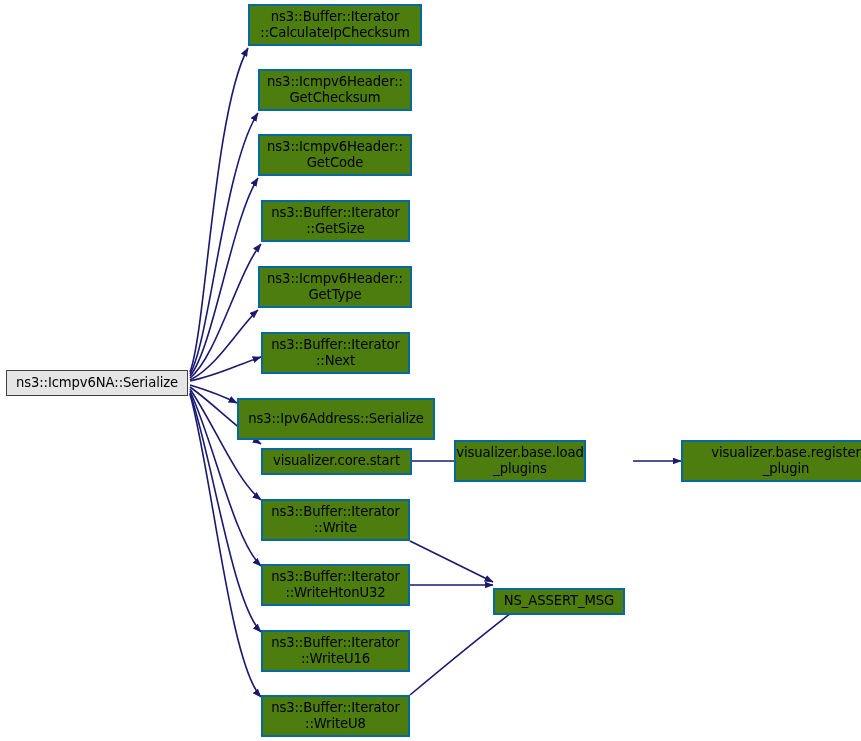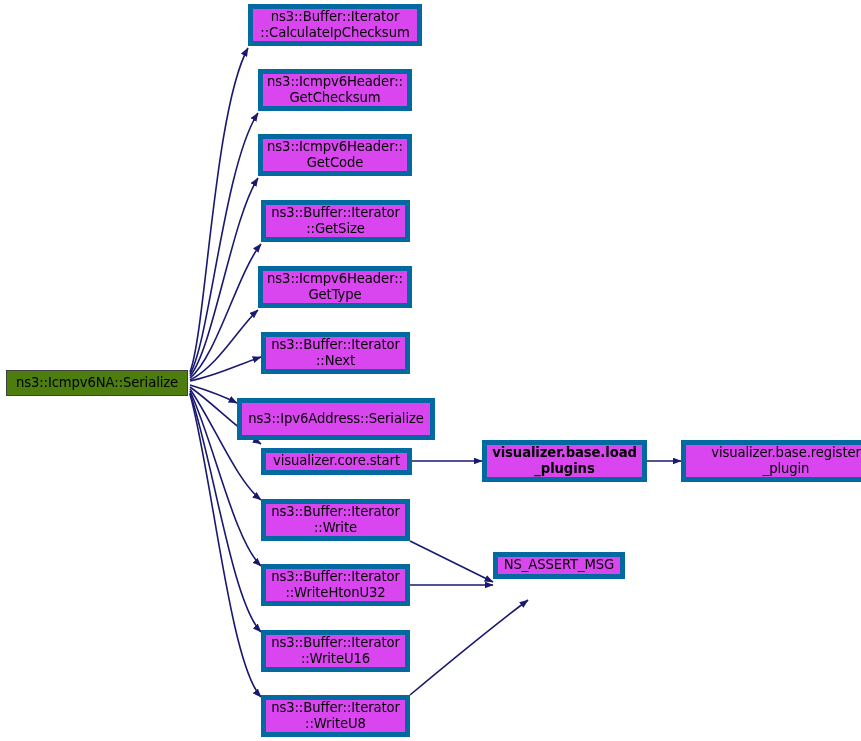--- a/index.html
+++ b/index.html
@@ -23,31 +23,31 @@
     height: 741px;
     pointer-events: none;
   }
   .node {
     position: absolute;
     box-sizing: border-box;
     display: flex;
     align-items: center;
     justify-content: center;
     text-align: center;
-    border: 5px solid #0369a1;
-    background: #d946ef;
+    border: 2px solid #0369a1;
+    background: #4d7c0f;
     color: #000000;
     font-size: 13.2px;
     line-height: 16.5px;
     letter-spacing: -0.1px;
     white-space: pre-line;
     z-index: 2;
   }
   .node.highlight {
-    background: #4d7c0f;
+    background: #e5e5e5;
     border: 1px solid #404040;
   }
 </style>
 </head>
 <body>
 
 <div id="canvas">
 
   <svg id="edge-layer" viewBox="0 0 861 741" xmlns="http://www.w3.org/2000/svg">
     <defs>
@@ -85,28 +85,28 @@
       <div class="node" style="left: 258px; top: 134px; width: 154px; height: 42px;"><span>ns3::Icmpv6Header::
 GetCode</span></div>
       <div class="node" style="left: 261px; top: 200px; width: 149px; height: 42px;"><span>ns3::Buffer::Iterator
 ::GetSize</span></div>
       <div class="node" style="left: 258px; top: 266px; width: 154px; height: 42px;"><span>ns3::Icmpv6Header::
 GetType</span></div>
       <div class="node" style="left: 261px; top: 332px; width: 149px; height: 42px;"><span>ns3::Buffer::Iterator
 ::Next</span></div>
       <div class="node" style="left: 237px; top: 398px; width: 198px; height: 42px;"><span>ns3::Ipv6Address::Serialize</span></div>
       <div class="node" style="left: 261px; top: 448px; width: 151px; height: 27px; justify-content: center;"><span>visualizer.core.start</span></div>
-      <div class="node" style="left: 482px; top: 440px; width: 165px; height: 42px; font-weight: bold;"><span>visualizer.base.load
+      <div class="node" style="left: 454px; top: 440px; width: 132px; height: 42px;"><span>visualizer.base.load
 _plugins</span></div>
       <div class="node" style="left: 681px; top: 440px; width: 210px; height: 42px; justify-content: center;"><span>visualizer.base.register
 _plugin</span></div>
       <div class="node" style="left: 261px; top: 499px; width: 149px; height: 42px;"><span>ns3::Buffer::Iterator
 ::Write</span></div>
       <div class="node" style="left: 261px; top: 564px; width: 149px; height: 42px;"><span>ns3::Buffer::Iterator
 ::WriteHtonU32</span></div>
-      <div class="node" style="left: 493px; top: 552px; width: 132px; height: 27px;"><span>NS_ASSERT_MSG</span></div>
+      <div class="node" style="left: 493px; top: 588px; width: 132px; height: 27px;"><span>NS_ASSERT_MSG</span></div>
       <div class="node" style="left: 261px; top: 630px; width: 149px; height: 42px;"><span>ns3::Buffer::Iterator
 ::WriteU16</span></div>
       <div class="node" style="left: 261px; top: 695px; width: 149px; height: 42px;"><span>ns3::Buffer::Iterator
 ::WriteU8</span></div>
     </div>
 
 </div>
 
 </body></html>

